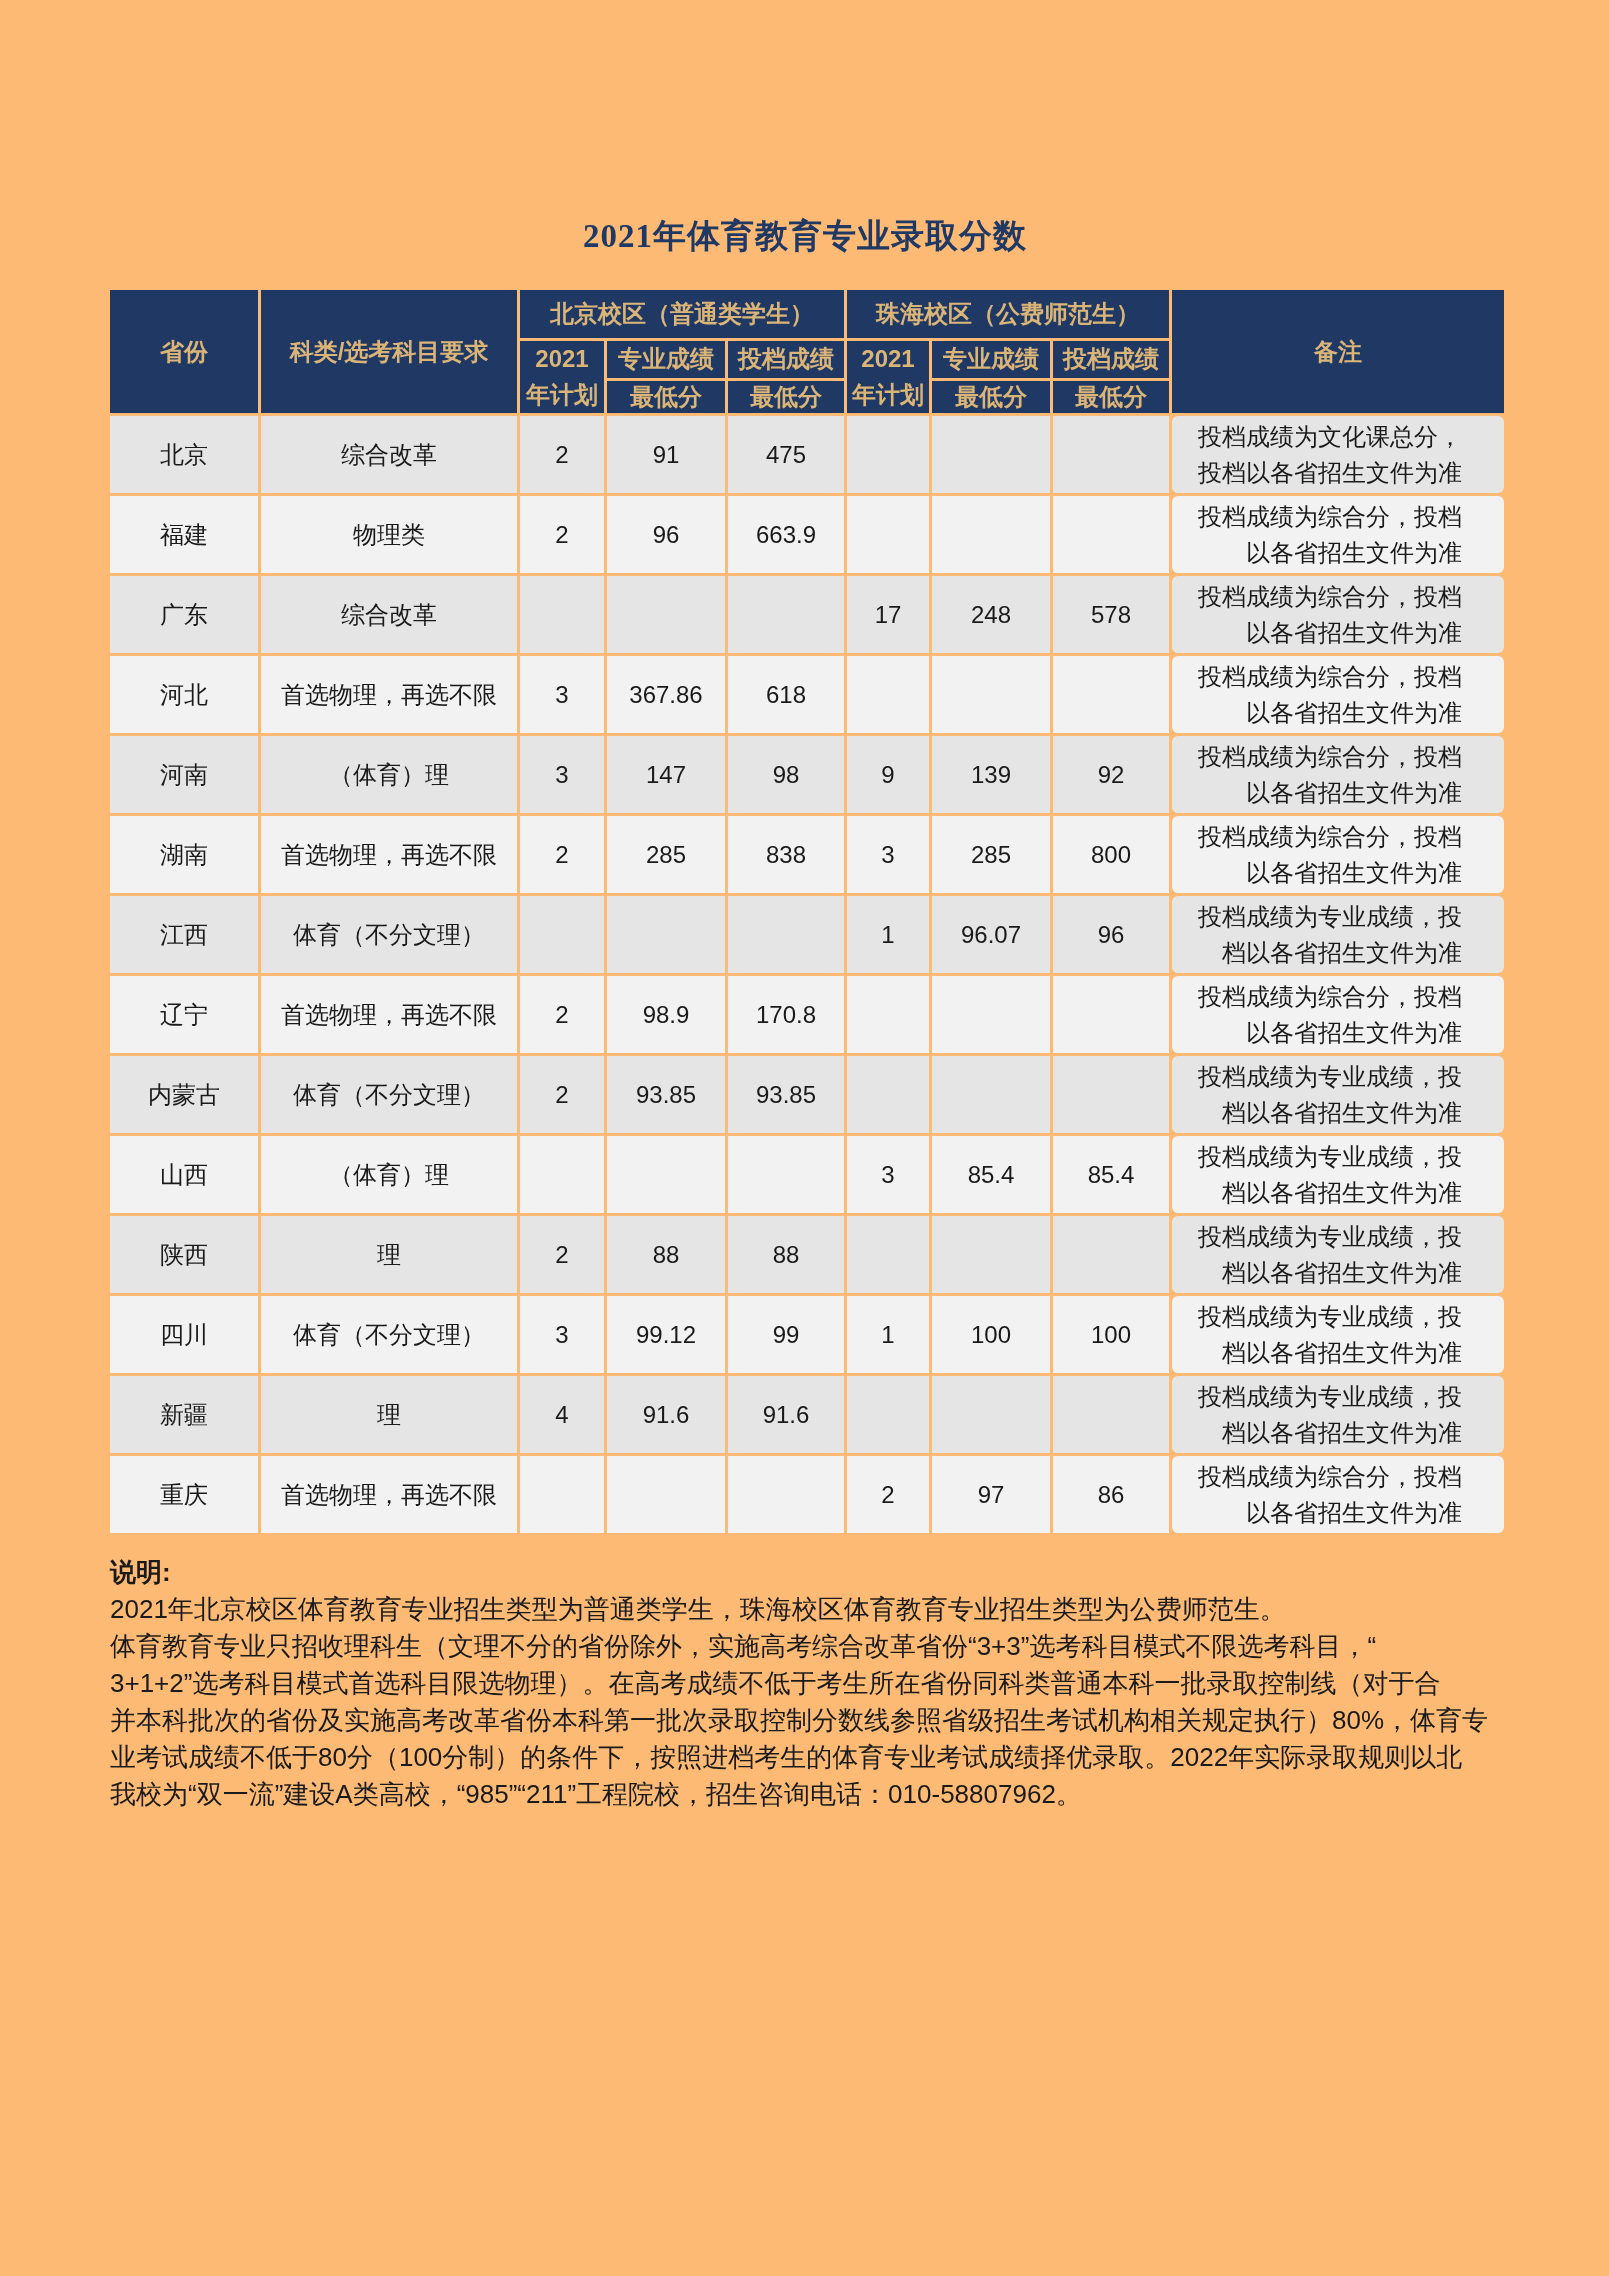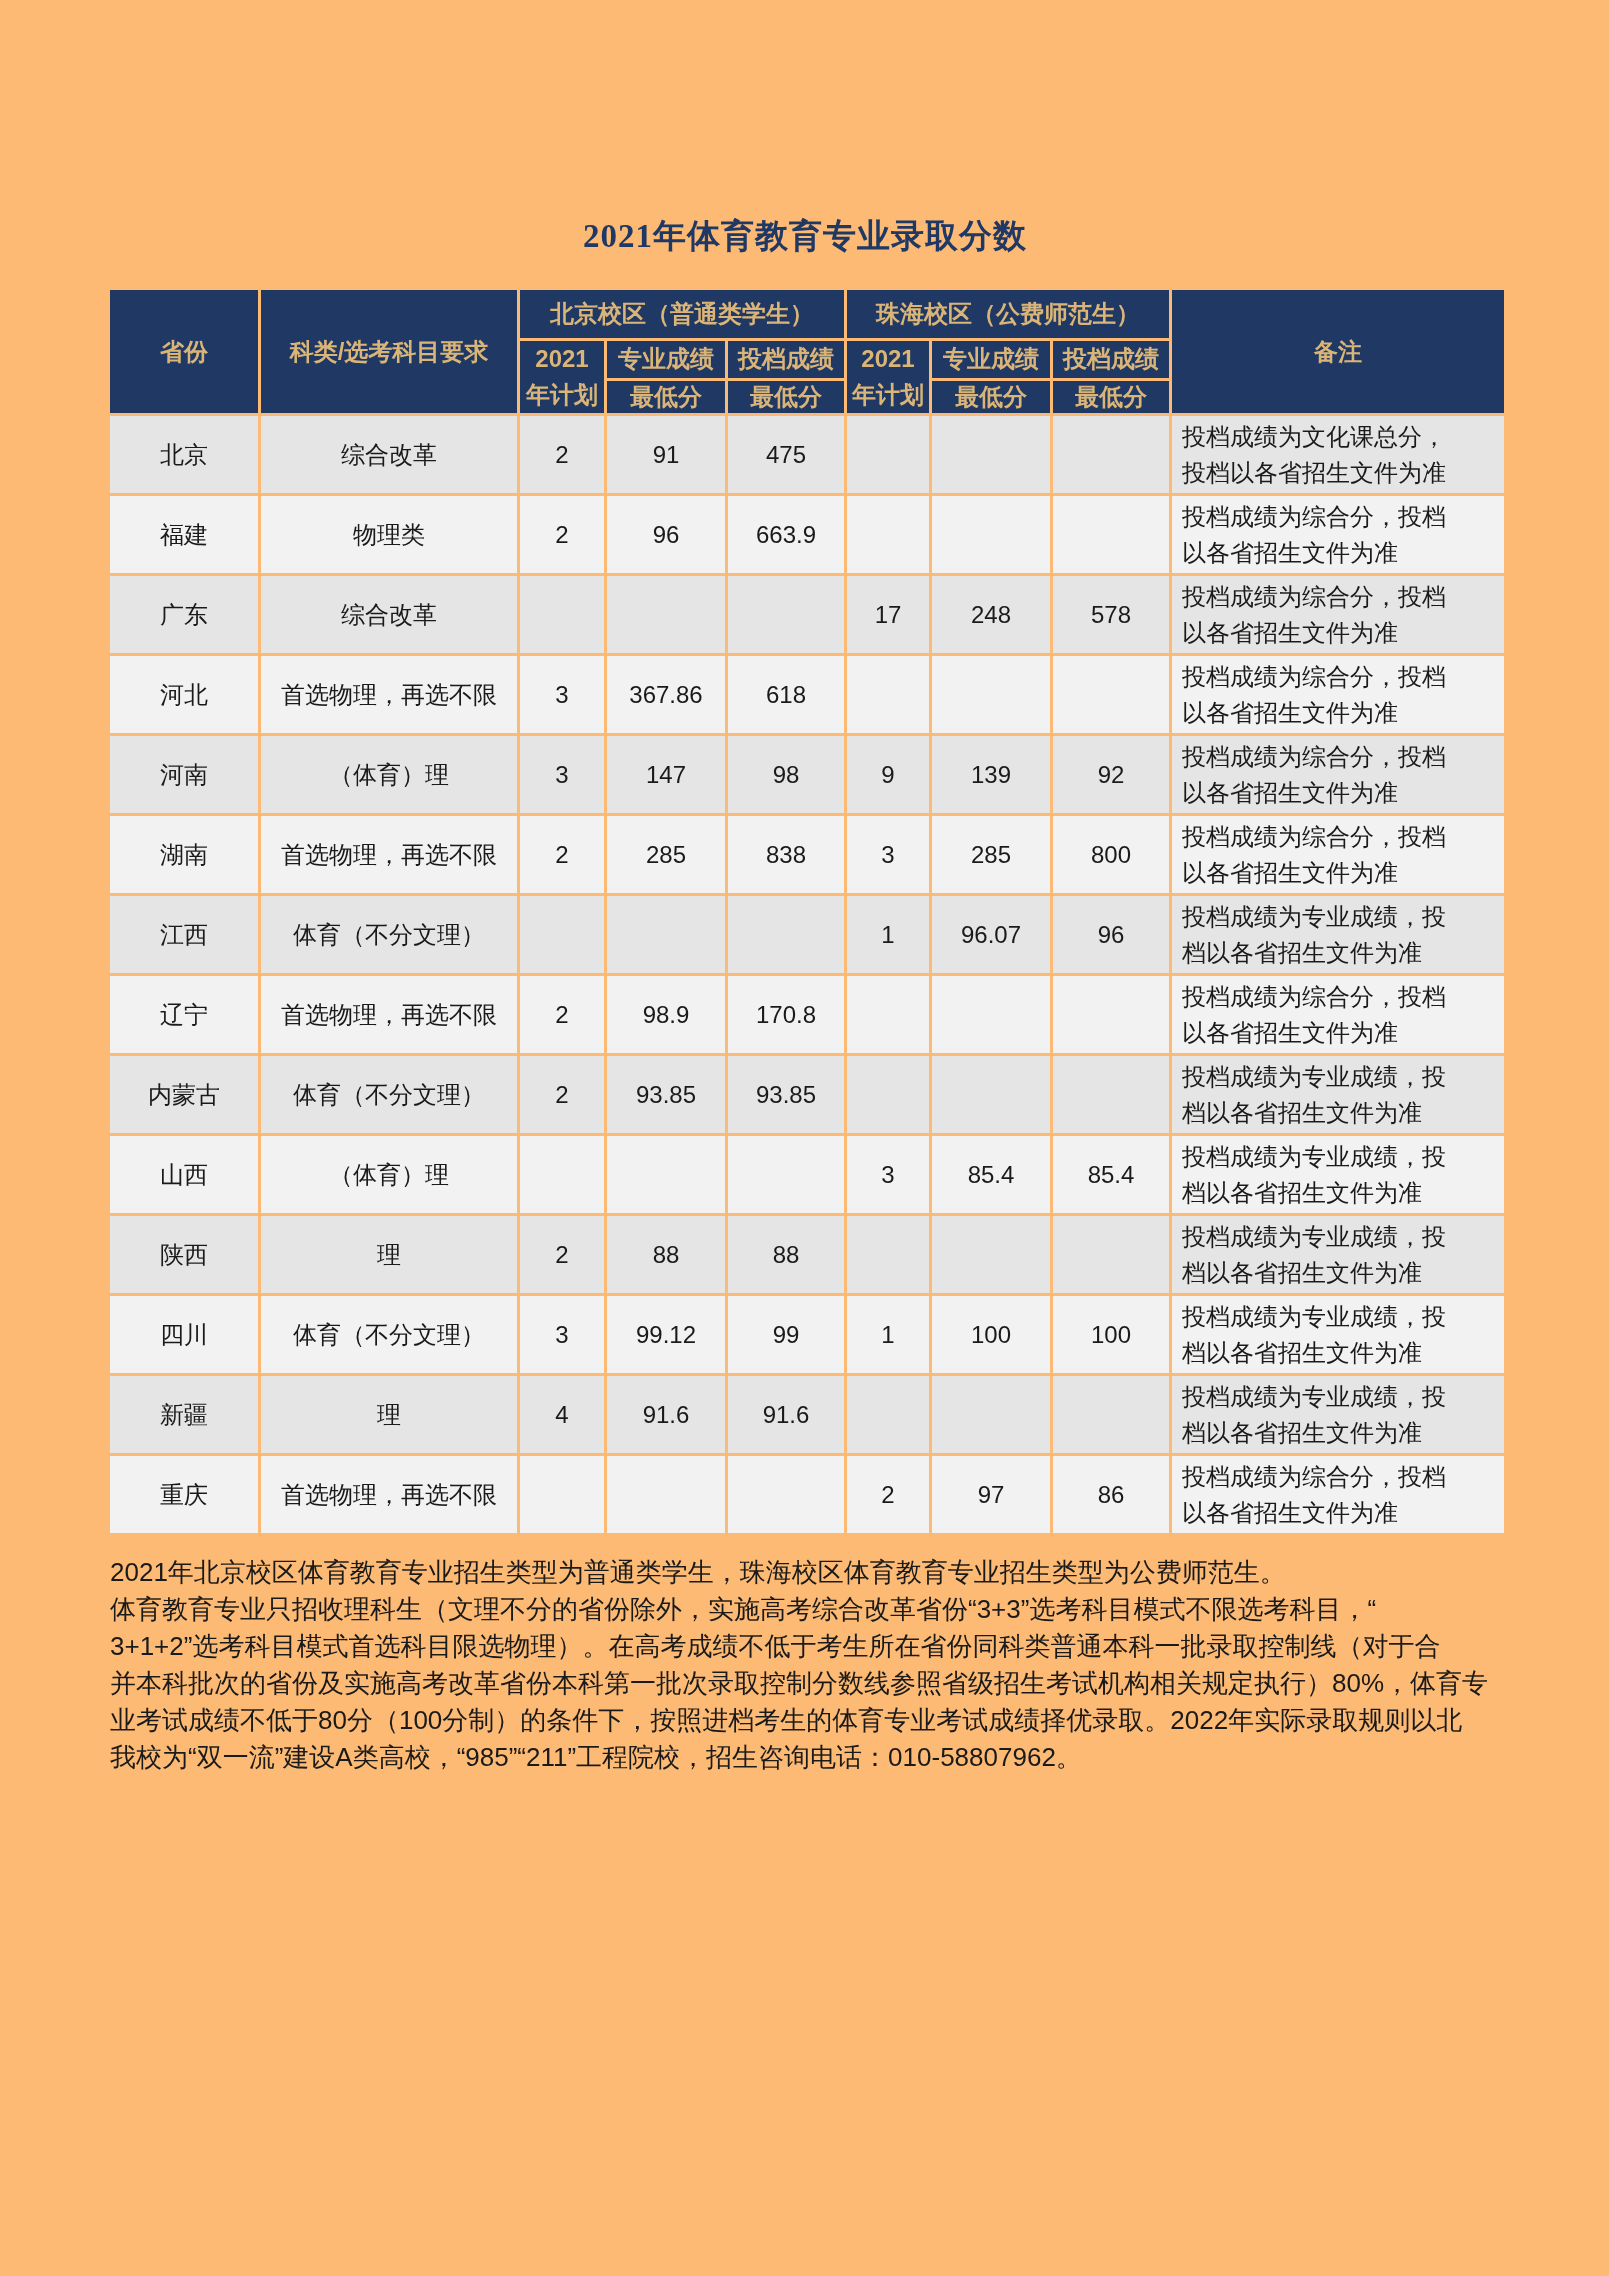--- a/index.html
+++ b/index.html
@@ -46,23 +46,24 @@
   .plan-line { line-height: 36px; }
 
   .score-table td {
     font-size: 24px; color: var(--body-text);
     text-align: center; vertical-align: middle;
     height: 77px; padding: 0;
   }
   tr.row-odd td  { background: var(--row-odd); }
   tr.row-even td { background: var(--row-even); }
   td.remark-cell {
-    text-align: left;
+    text-align: right;
     padding: 0 42px 0 10px;
     line-height: 36px;
+    border-radius: 6px;
   }
 
   .notes {
     position: absolute; top: 1554px; left: 110px; width: 1470px;
     font-size: 26px; line-height: 37px;
     color: var(--body-text);
   }
   .notes-label { font-weight: bold; }
   .notes-line { white-space: nowrap; }
 </style>
@@ -266,20 +267,21 @@
           <td></td>
           <td>2</td>
           <td>97</td>
           <td>86</td>
           <td class="remark-cell">投档成绩为综合分，投档以各省招生文件为准</td>
         </tr>
       </tbody>
   </table>
 
   <div class="notes">
+    <div class="notes-label">说明:</div>
     <div>
         <div class="notes-line">2021年北京校区体育教育专业招生类型为普通类学生，珠海校区体育教育专业招生类型为公费师范生。</div>
         <div class="notes-line">体育教育专业只招收理科生（文理不分的省份除外，实施高考综合改革省份“3+3”选考科目模式不限选考科目，“</div>
         <div class="notes-line">3+1+2”选考科目模式首选科目限选物理）。在高考成绩不低于考生所在省份同科类普通本科一批录取控制线（对于合</div>
         <div class="notes-line">并本科批次的省份及实施高考改革省份本科第一批次录取控制分数线参照省级招生考试机构相关规定执行）80%，体育专</div>
         <div class="notes-line">业考试成绩不低于80分（100分制）的条件下，按照进档考生的体育专业考试成绩择优录取。2022年实际录取规则以北</div>
         <div class="notes-line">我校为“双一流”建设A类高校，“985”“211”工程院校，招生咨询电话：010-58807962。</div>
       </div>
   </div>
 

